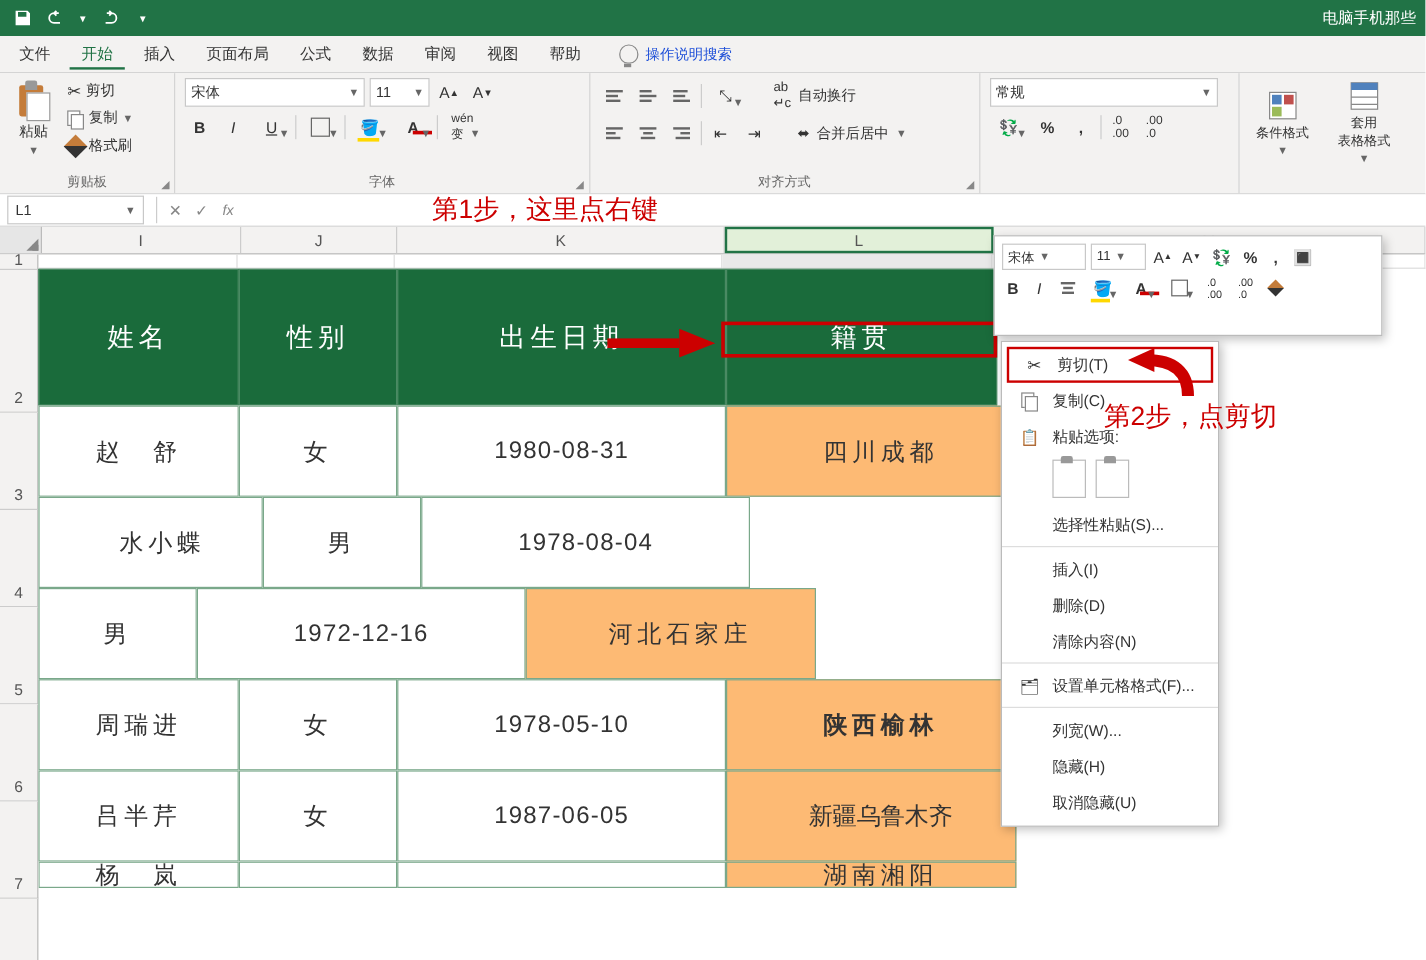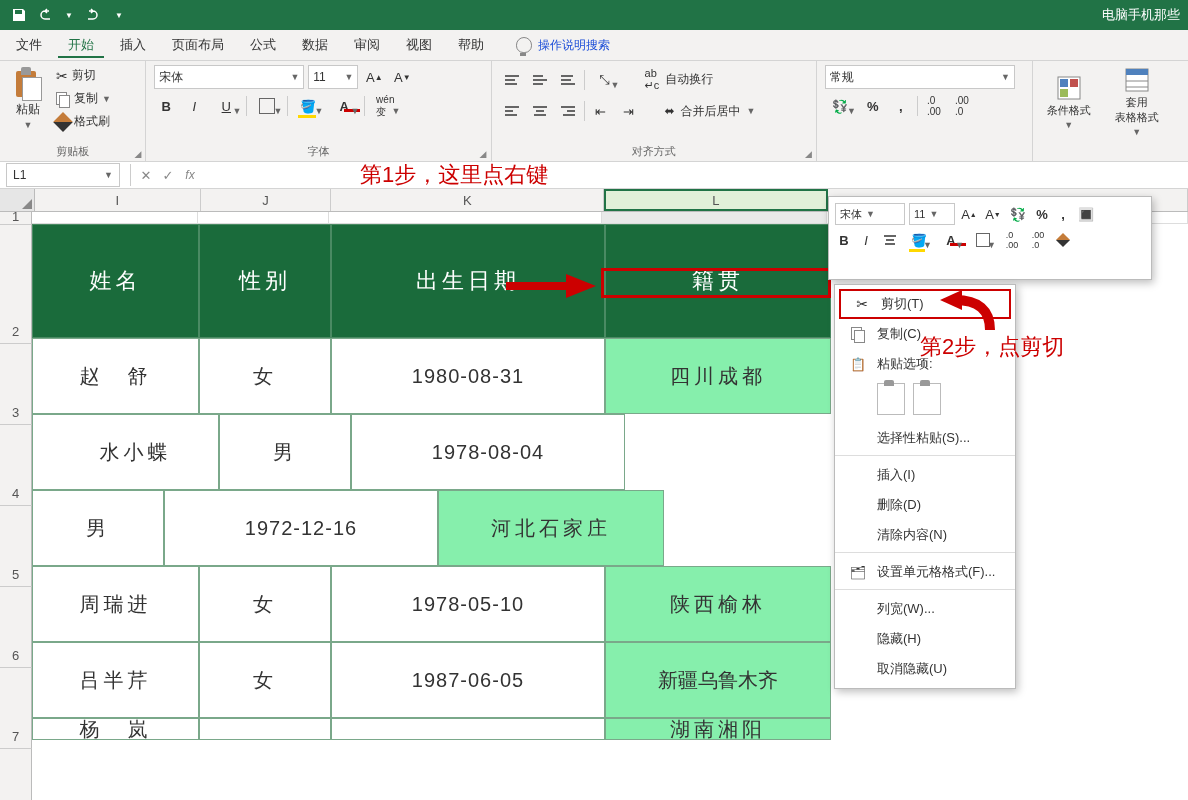--- a/index.html
+++ b/index.html
@@ -53,21 +53,21 @@
 .grid{display:flex;}
 .rowheads{width:34px;display:flex;flex-direction:column;}
 .rh{border-right:1px solid #bbb;border-bottom:1px solid #ccc;background:#f3f2f1;display:flex;align-items:flex-end;justify-content:center;font-size:13px;color:#555;padding-bottom:4px;}
 .cells{position:relative;}
 .hr1{height:12px;display:flex;}
 .hr1 .c{border-right:1px solid #ddd;border-bottom:1px solid #ddd;}
 .selcol{background:#e9e9e9;}
 .datarow{display:flex;height:76px;}
 .datarow.hdr .cell{background:#1a6b3b;color:#fff;font-size:22px;border:1px solid #4a8a63;}
 .cell{border:1px solid #7aa88a;display:flex;align-items:center;justify-content:center;font-size:20px;color:#333;background:#fff;letter-spacing:4px;}
-.cell.gray{background:#86efac;}
+.cell.gray{background:#fdba74;padding-left:16px;}
 .arrow1{position:absolute;left:506px;top:274px;z-index:20;}
 .arrow1 svg{display:block;}
 .context-menu{position:absolute;left:834px;top:284px;width:180px;background:#fff;border:1px solid #bbb;box-shadow:2px 3px 8px rgba(0,0,0,.25);z-index:30;padding:4px 0;}
 .cm-item{display:flex;align-items:center;gap:10px;padding:6px 14px;font-size:13px;cursor:pointer;}
 .cm-item.sep-after{border-bottom:1px solid #ddd;padding-bottom:8px;margin-bottom:4px;}
 .cm-ico{width:18px;display:flex;justify-content:center;}
 .cm-cut{border:2px solid #c00;padding:4px 12px;margin:0 4px;}
 .paste-options{display:flex;gap:8px;padding:4px 0 8px 42px;}
 .po{width:26px;height:30px;border:1px solid #bbb;position:relative;cursor:pointer;}
 .po:before{content:"";position:absolute;top:-4px;left:6px;width:10px;height:6px;background:#999;border-radius:2px 2px 0 0;}
@@ -392,21 +392,21 @@
     </div>
     <div class="datarow">
       <div class="cell" style="width:130px;">男</div>
       <div class="cell" style="width:272px;letter-spacing:1px;">1972-12-16</div>
       <div class="cell gray" style="width:224px;">河北石家庄</div>
     </div>
     <div class="datarow">
       <div class="cell" style="width:165px;">周瑞进</div>
       <div class="cell" style="width:130px;">女</div>
       <div class="cell" style="width:272px;letter-spacing:1px;">1978-05-10</div>
-      <div class="cell gray" style="width:224px;">陕西榆林</div>
+      <div class="cell gray" style="width:224px;font-weight:bold;">陕西榆林</div>
     </div>
     <div class="datarow">
       <div class="cell" style="width:165px;">吕半芹</div>
       <div class="cell" style="width:130px;">女</div>
       <div class="cell" style="width:272px;letter-spacing:1px;">1987-06-05</div>
       <div class="cell gray" style="width:224px;letter-spacing:0;">新疆乌鲁木齐</div>
     </div>
     <div class="datarow" style="height:22px;overflow:hidden;">
       <div class="cell" style="width:165px;">杨　岚</div>
       <div class="cell" style="width:130px;"></div>

